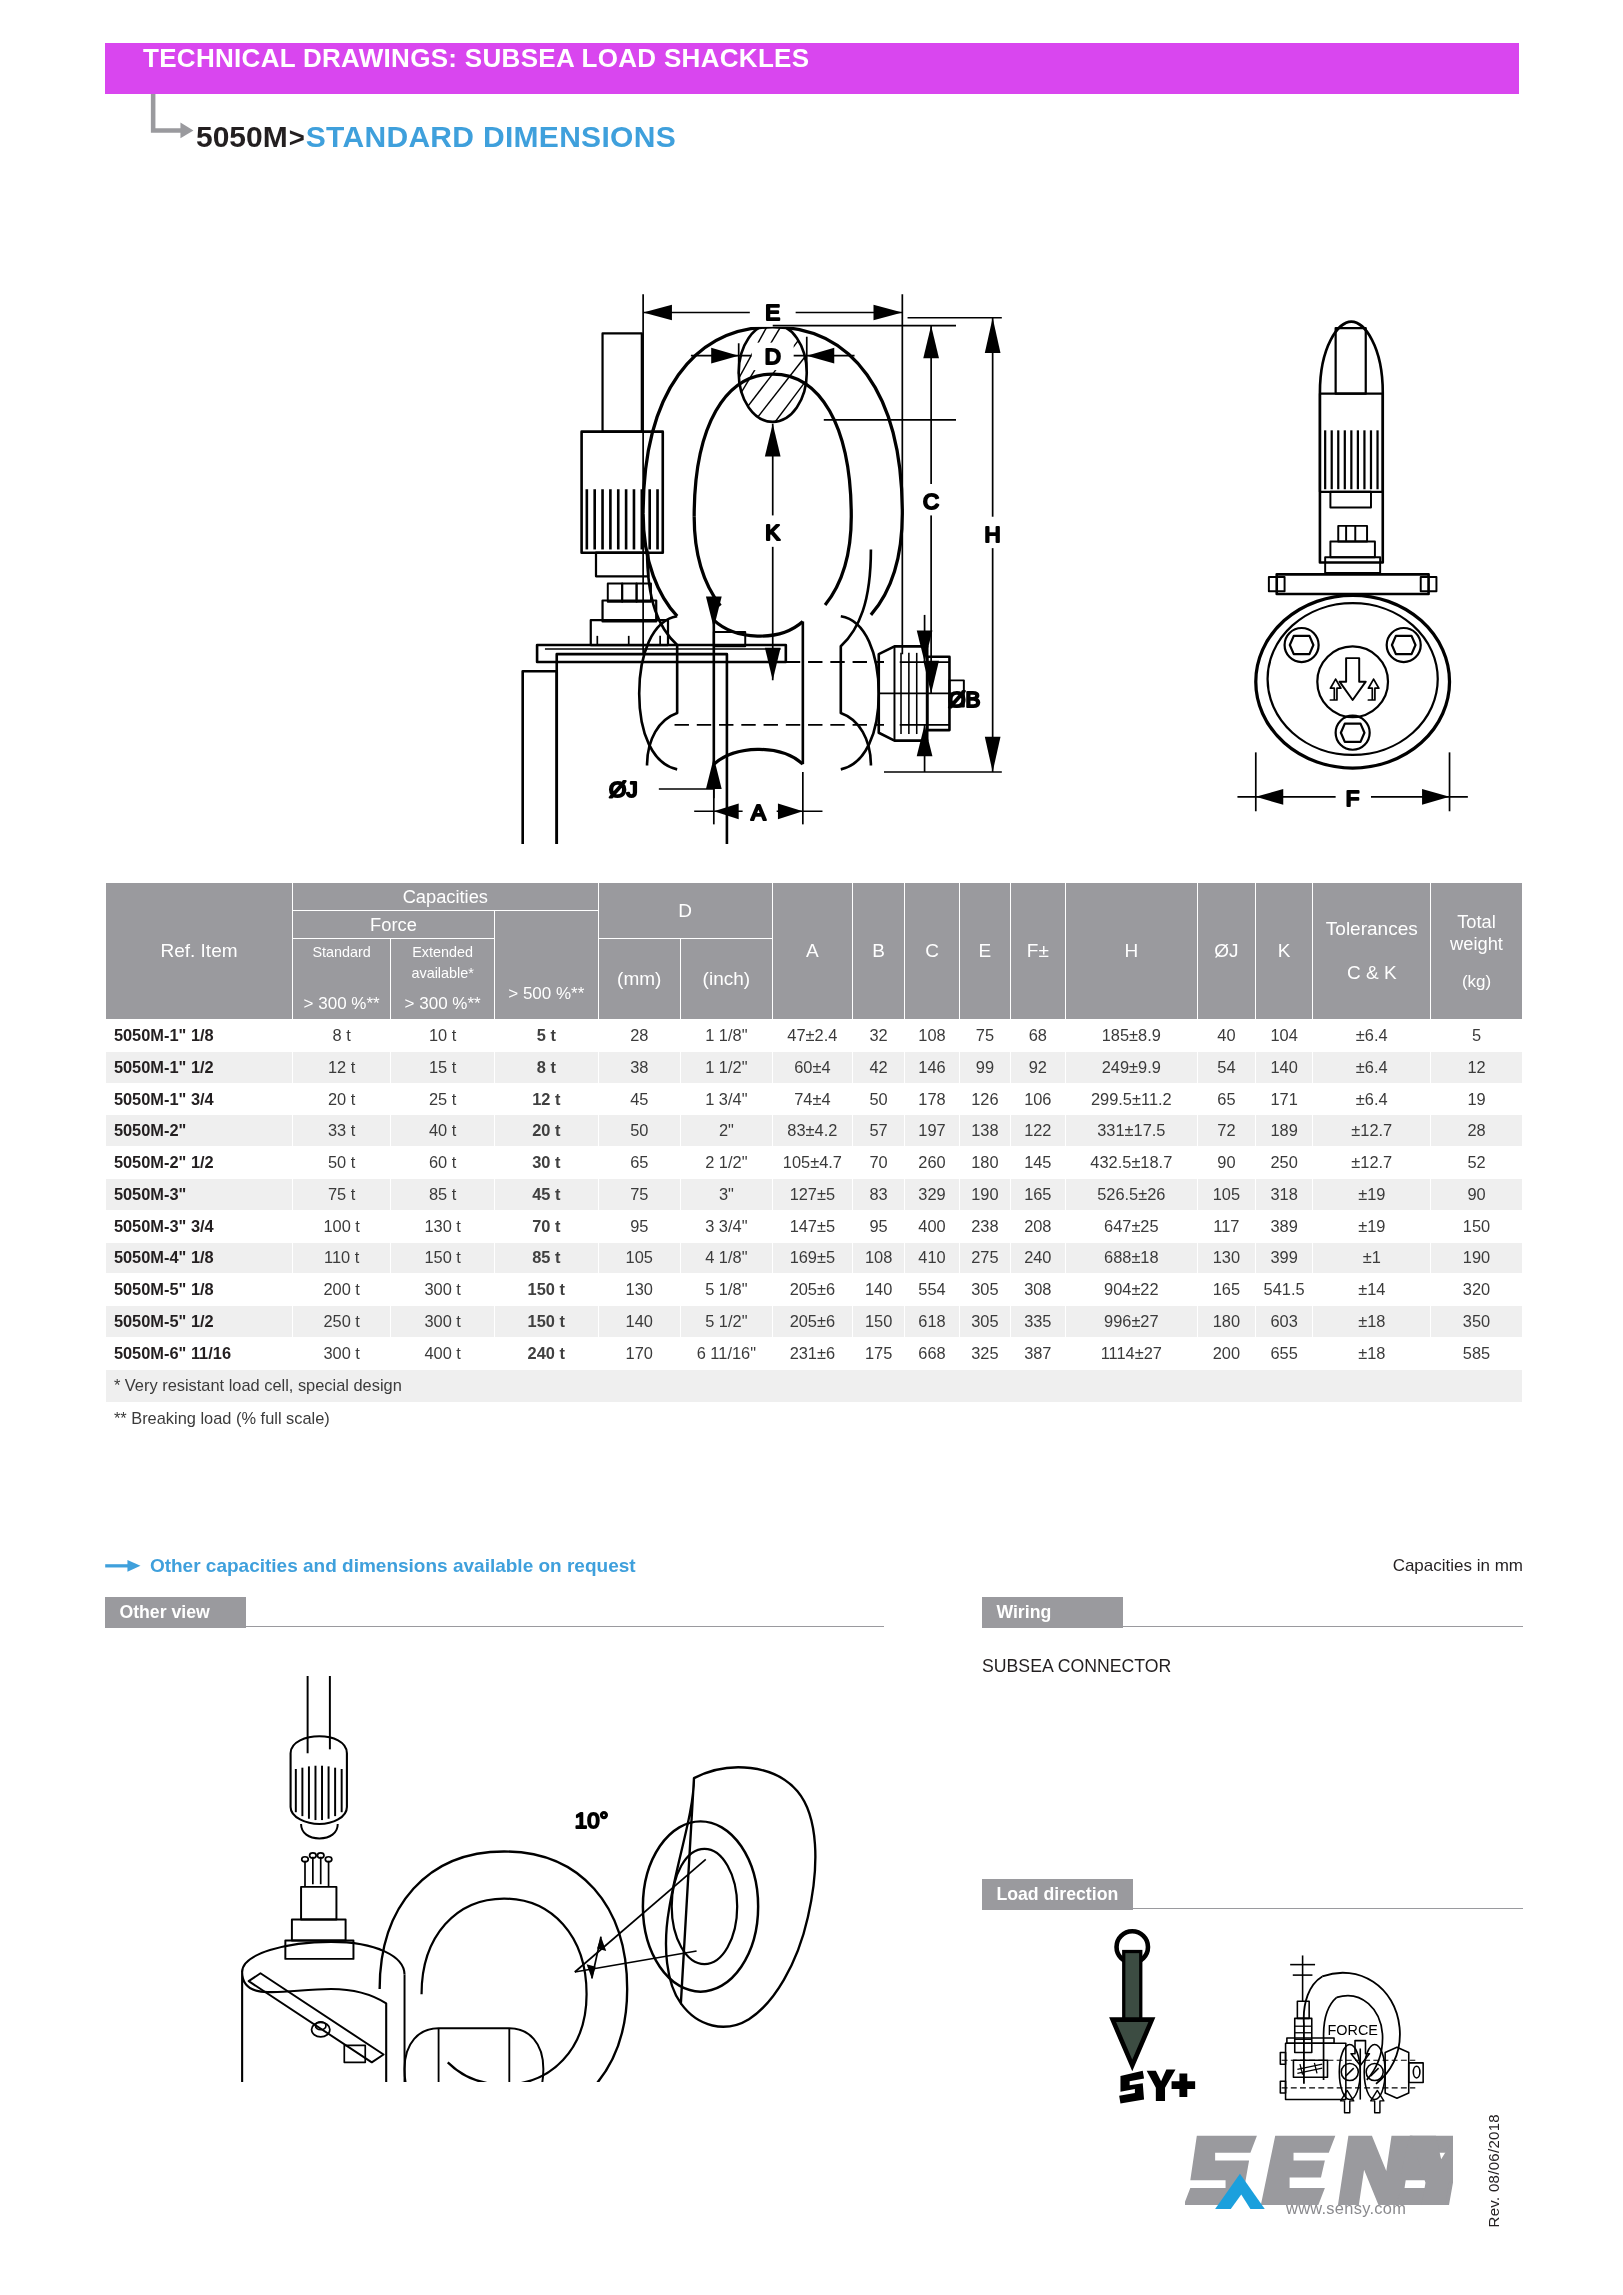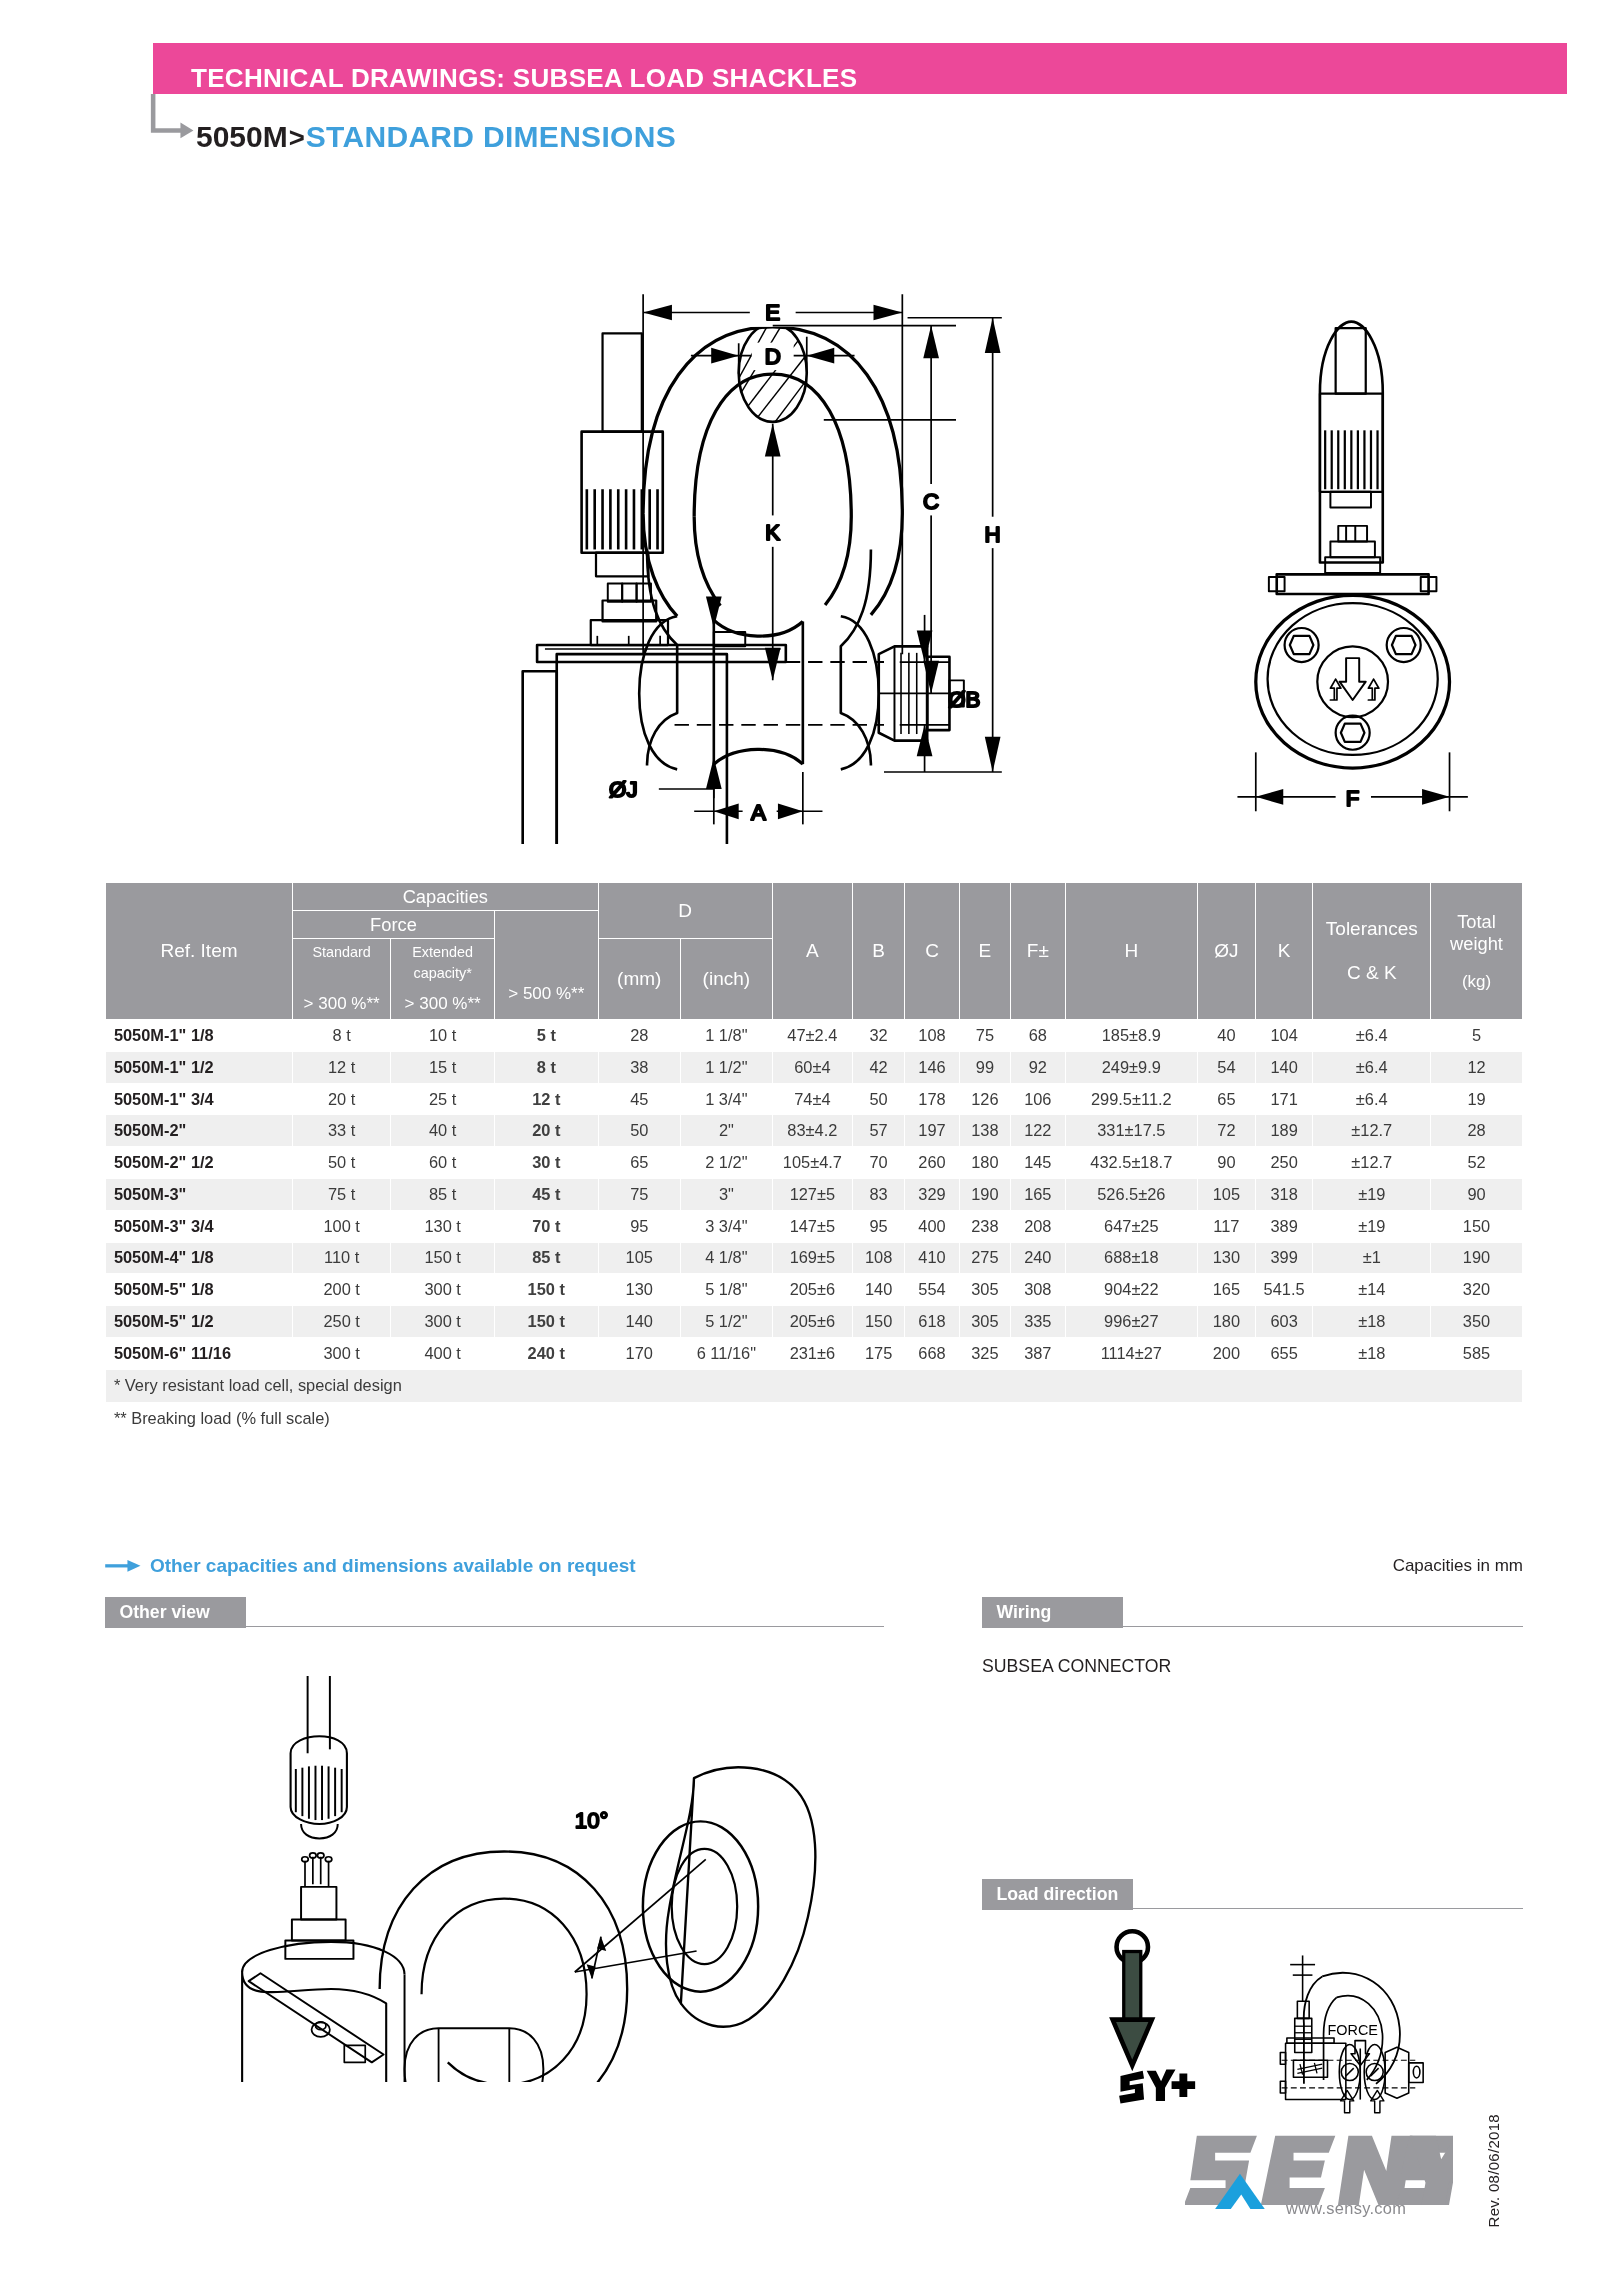--- a/index.html
+++ b/index.html
@@ -9,24 +9,23 @@
     font-family: "Liberation Sans", sans-serif;
     color: #231f20;
     overflow: hidden;
   }
   .page { position: relative; width: 1623px; height: 2295px; }
 
   
   .title-bar {
     position: absolute; left: 105px; top: 43px;
     width: 1414px; height: 51px;
-    background: #ec4899;
-    display: flex; align-items: flex-end;
+    background: #d946ef;
+    display: flex; align-items: flex-start;
     padding-left: 38px;
-    margin-left: 48px;
   }
   .title-bar-text {
     color: #ffffff; font-size: 26px; font-weight: bold;
     letter-spacing: 0.3px;
   }
   .elbow {
     position: absolute; left: 149px; top: 94px;
     width: 46px; height: 52px;
   }
   .subtitle {
@@ -418,21 +417,21 @@
           <div style="font-size:17px">&gt; 500 %**</div>
         </th>
       </tr>
       <tr>
         <th class="tiny" style="width:92px">
           <div>Standard</div>
           <div style="height:29px"></div>
           <div style="font-size:17px">&gt; 300 %**</div>
         </th>
         <th class="tiny" style="width:97px">
-          <div>Extended capacity*</div>
+          <div>Extended available*</div>
           <div style="height:7.9px"></div>
           <div style="font-size:17px">&gt; 300 %**</div>
         </th>
         <th class="colhead" style="width:77px">(mm)</th>
         <th class="colhead" style="width:86px">(inch)</th>
       </tr>
     </thead>
     <tbody id="table-body">
         <tr>
           <td class="ref">5050M-1" 1/8</td>

